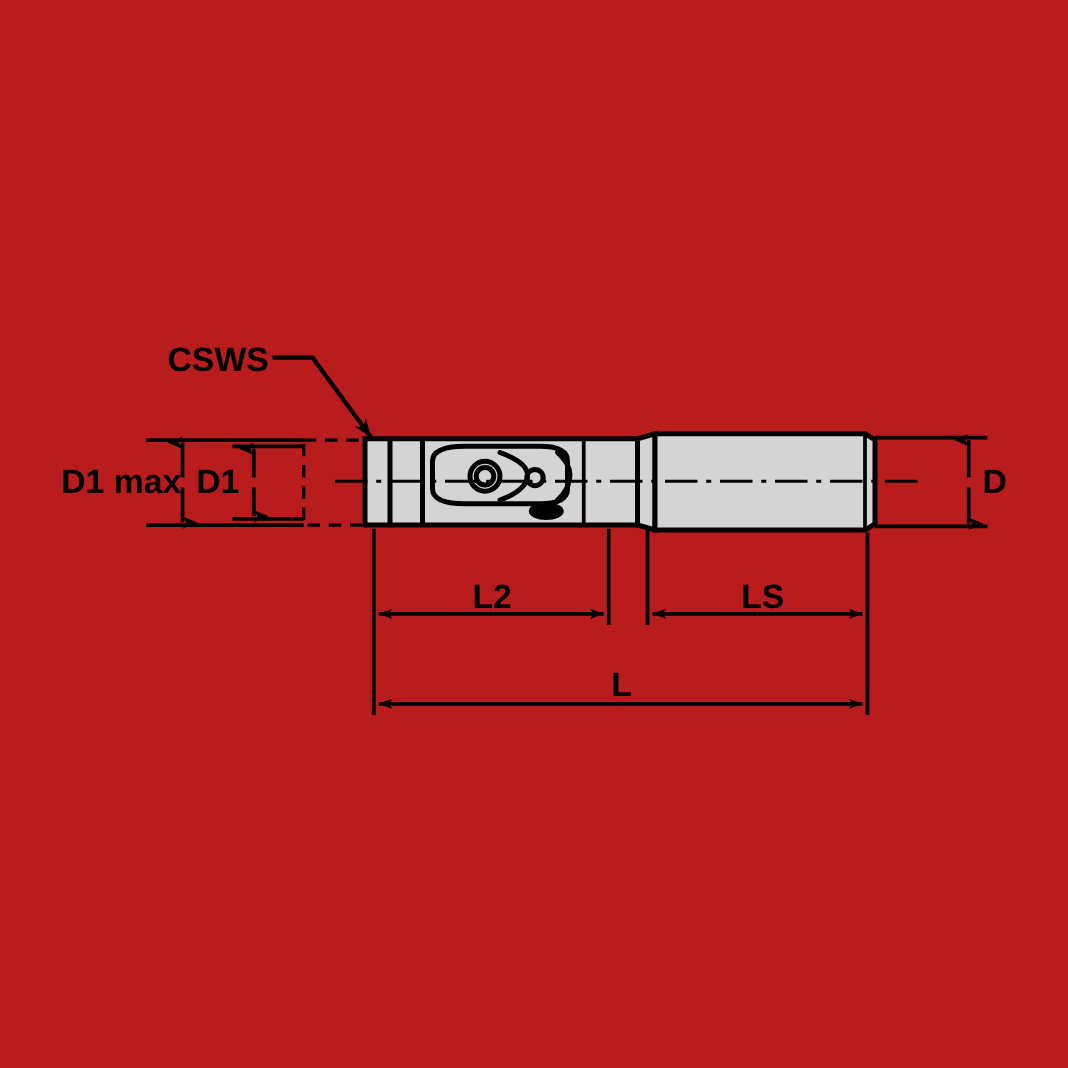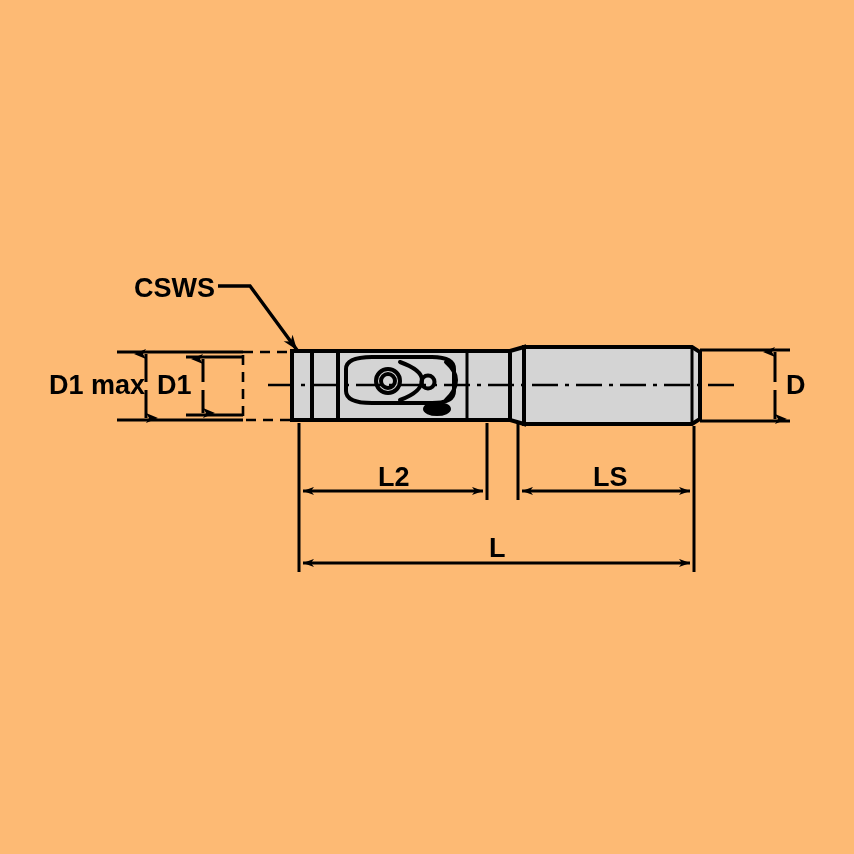--- a/index.html
+++ b/index.html
@@ -4,21 +4,21 @@
 <style>
   html, body {
     margin: 0;
     padding: 0;
     background: #ffffff;
   }
   #canvas-root {
     position: relative;
     width: 854px;
     height: 854px;
-    background: #fdba74;
+    background: #b91c1c;
     font-family: "Liberation Sans", sans-serif;
     overflow: hidden;
   }
   svg.drawing {
     position: absolute;
     left: 0;
     top: 0;
     width: 854px;
     height: 854px;
     display: block;

